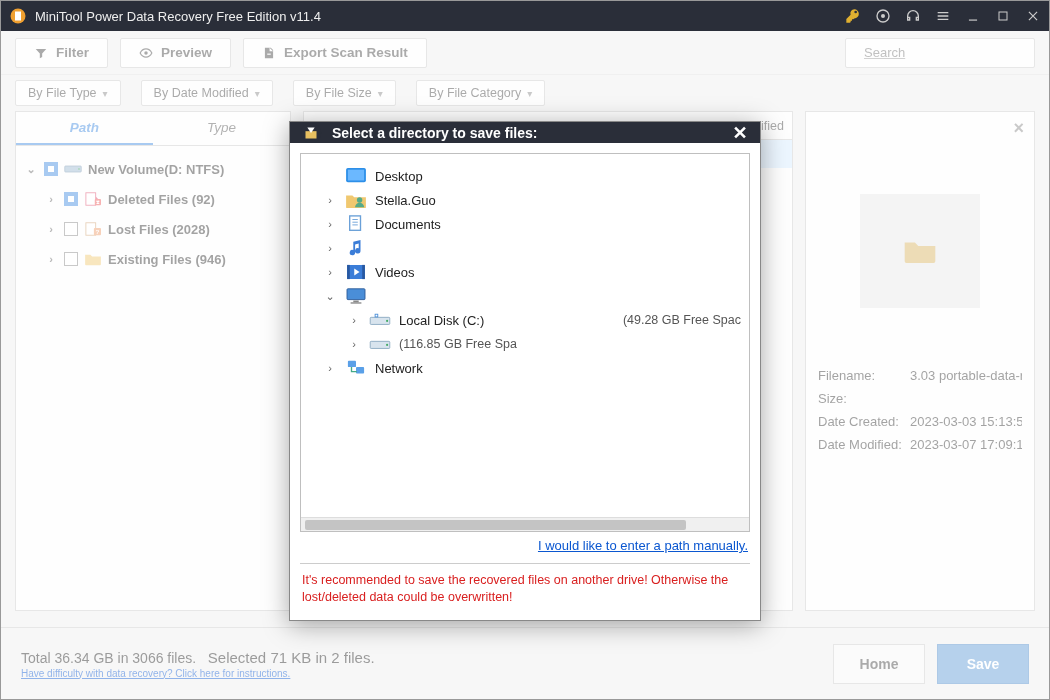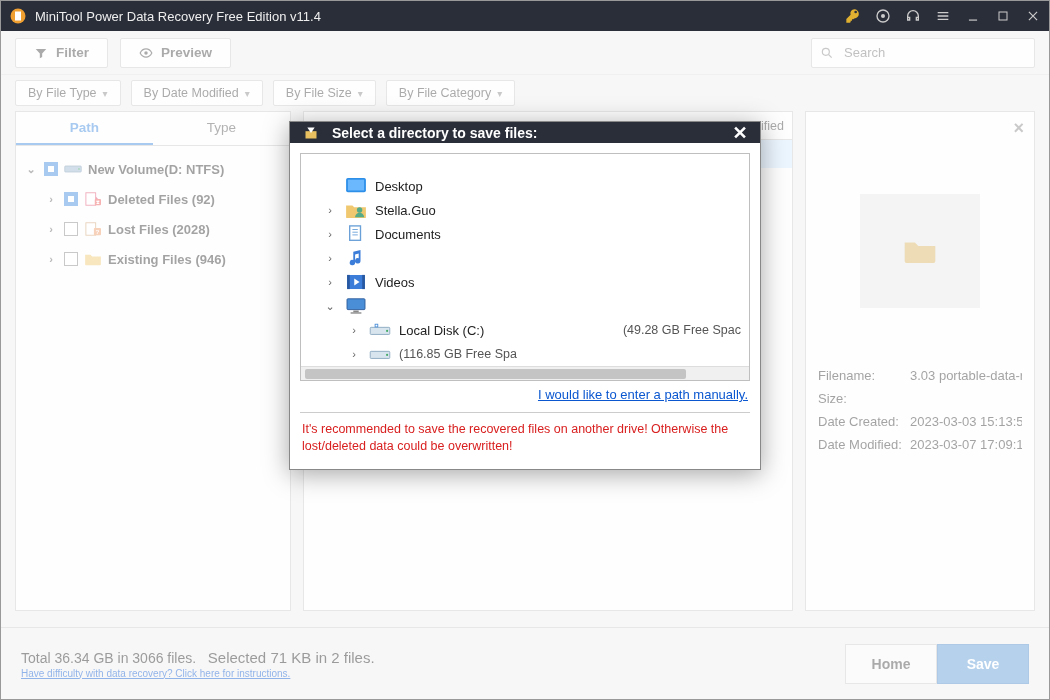--- a/index.html
+++ b/index.html
@@ -65,41 +65,42 @@
     display: inline-flex;
     align-items: center;
     gap: 8px;
     cursor: pointer;
     font-weight: 600;
     color: #444;
   }
   .tbtn svg, .tbtn .ico { width:14px; height:14px; }
   .toolbar .spacer { flex:1; }
   .search-box {
-    width: 224px;
+    width: 190px;
     height: 30px;
     border: 1px solid var(--border);
     background: var(--panel);
     border-radius: 2px;
     display: flex;
     align-items: center;
     padding: 0 8px;
     color: #999;
     font-size: 13px;
     gap: 8px;
+    text-decoration: underline;
   }
   .search-box input { border:none; outline:none; flex:1; font-size:13px; background:transparent; }
 
   
   .filters {
     height: 36px;
     display: flex;
     align-items: center;
     padding: 0 14px;
-    gap: 10px;
+    gap: 20px;
   }
   .fbtn {
     height: 26px;
     padding: 0 12px;
     background: var(--panel);
     border: 1px solid var(--border);
     border-radius: 2px;
     font-size: 12.5px;
     display: inline-flex;
     align-items: center;
@@ -120,20 +121,21 @@
     width: 276px;
     background: var(--panel);
     border: 1px solid var(--border);
     display:flex;
     flex-direction:column;
   }
   .tabs {
     display: flex;
     height: 34px;
     border-bottom: 1px solid var(--border);
+    font-style: italic;
   }
   .tabs .tab {
     flex: 1;
     text-align: center;
     line-height: 32px;
     font-size: 13.5px;
     cursor: pointer;
     color:#555;
   }
   .tabs .tab.active {
@@ -232,20 +234,21 @@
   .status-line1 b { font-weight:400; }
   .status-link { font-size: 10px; color: var(--link-blue); text-decoration: underline; cursor:pointer; margin-top:2px; }
   .bigbtn {
     width: 92px;
     height: 40px;
     border: 1px solid var(--border);
     background: #f5f5f5;
     font-size: 14px;
     font-weight:600;
     cursor:pointer;
+    margin-left: 12px;
     color:#444;
   }
   .bigbtn.primary {
     background: var(--btn-blue);
     border-color: #4a88c8;
     color: #fff;
   }
 
   
   .scrim {
@@ -275,24 +278,24 @@
     padding: 0 10px;
     font-size: 14px;
     font-weight:600;
   }
   .dialog-head .dico { width:22px; height:22px; margin-right:10px; display:inline-flex; align-items:center; justify-content:center; }
   .dialog-head .dtitle { flex:1; }
   .dialog-head .dclose { width:20px; text-align:center; cursor:pointer; font-size:18px; }
   .dialog-body { padding: 10px; }
   .dir-tree-box {
     border: 1px solid #bfbfbf;
-    height: 228px;
+    height: 379px;
     overflow:auto;
     font-size: 13px;
-    padding: 20px 0;
+    padding: 10px 0;
     position:relative;
   }
   .dtr {
     height: 24px;
     display:flex;
     align-items:center;
     gap: 8px;
     padding-right: 8px;
     cursor:pointer;
   }
@@ -405,20 +408,27 @@
         <path fill="#444" d="M3 5h18l-7 8v6l-4 2v-8z"></path>
       </svg>
     <span>Filter</span>
   </button>
   <button class="tbtn">
     <svg viewBox="0 0 24 24" width="16" height="14">
         <path fill="none" stroke="#444" stroke-width="2" d="M2 12s3.5-7 10-7 10 7 10 7-3.5 7-10 7-10-7-10-7z"></path>
         <circle cx="12" cy="12" r="3" fill="#444"></circle>
       </svg>
     <span>Preview</span>
+  </button>
+  <button class="tbtn">
+    <svg viewBox="0 0 24 24" width="14" height="14">
+        <path fill="#444" d="M5 3h10l4 4v14H5zM13 3v6h6"></path>
+        <path fill="#fff" d="M9 13h6v2H9z"></path>
+      </svg>
+    <span>Export Scan Result</span>
   </button>
   <div class="spacer"></div>
   <div class="search-box">
     <svg viewBox="0 0 24 24" width="14" height="14">
         <circle cx="10" cy="10" r="6" fill="none" stroke="#888" stroke-width="2"></circle>
         <path stroke="#888" stroke-width="2" d="M15 15l5 5"></path>
       </svg>
     <input type="text" placeholder="Search" style="">
   </div>
 </div>

